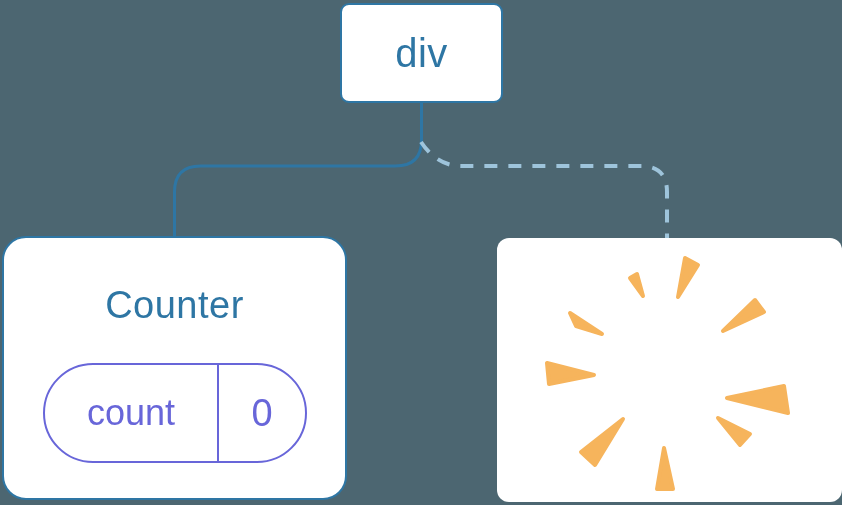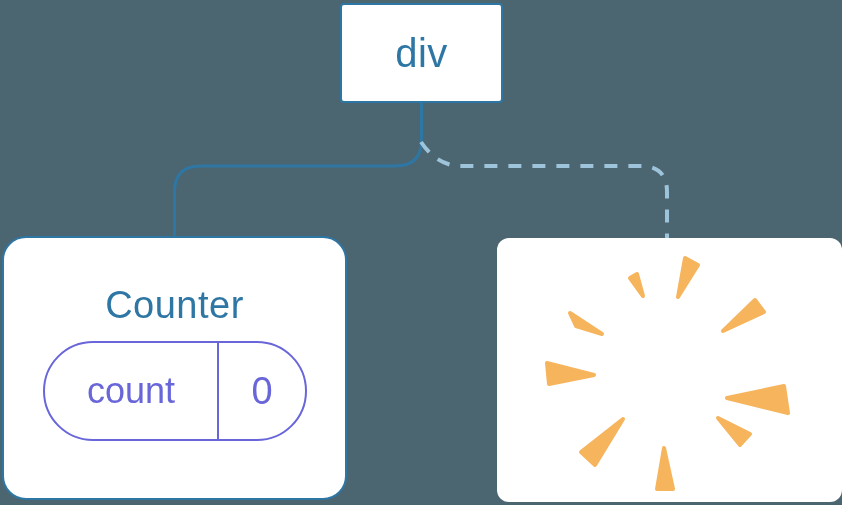--- a/index.html
+++ b/index.html
@@ -39,21 +39,21 @@
     stroke-width: 4;
     stroke-dasharray: 13 11;
   }
 
   .node-div {
     position: absolute;
     left: 340px; top: 3px;
     width: 163px; height: 100px;
     background: var(--card-bg);
     border: 2.5px solid var(--node-blue);
-    border-radius: 4px;
+    border-radius: 9px;
     display: flex;
     align-items: center;
     justify-content: center;
   }
   .node-div .node-label {
     color: var(--node-blue);
     font-size: 40px;
     font-weight: 500;
     letter-spacing: 0.5px;
   }
@@ -71,21 +71,21 @@
     left: 0; top: 46px;
     width: 100%;
     text-align: center;
     color: var(--node-blue);
     font-size: 38px;
     font-weight: 500;
     letter-spacing: 0.5px;
   }
   .state-pill {
     position: absolute;
-    left: 39px; top: 103px;
+    left: 39px; top: 125px;
     width: 264px; height: 100px;
     border: 2px solid var(--pill-purple);
     border-radius: 50px;
     display: flex;
     align-items: stretch;
     overflow: hidden;
     background: var(--card-bg);
   }
   .state-pill .pill-key {
     width: 172px;

